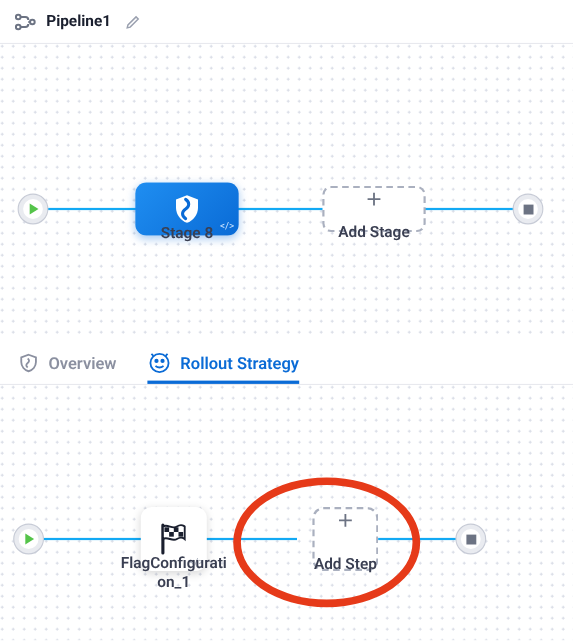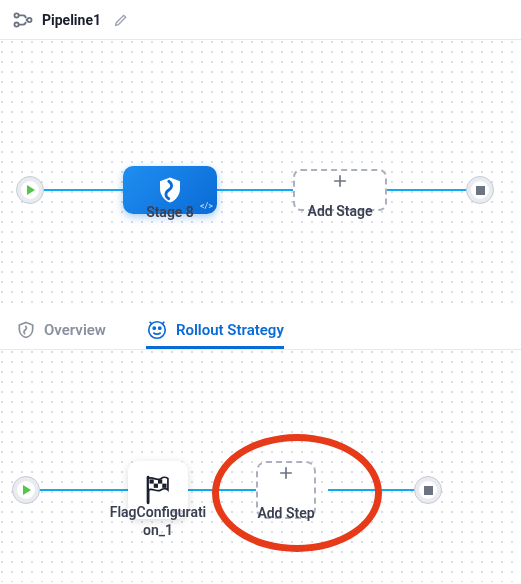--- a/index.html
+++ b/index.html
@@ -114,21 +114,21 @@
     font-size: 24px; color:#6c7383;
     background:#fff;
     cursor:pointer;
   }
   .add-node.small {
     width: 60px; height: 58px;
     border-radius: 10px;
   }
   .tabs {
     display:flex;
-    gap: 40px;
+    gap: 28px;
     padding: 0 16px;
     height: 40px;
     align-items: center;
     border-bottom: 1px solid #e8e9ee;
     font-size: 15px;
     font-weight: 600;
     color: #8b90a0;
   }
   .tab {
     display:flex; align-items:center; gap:8px;
@@ -273,21 +273,21 @@
         <path d="M5 4 C8 2 11 6 14 4 C17 2 19 4 19 4 V12 C19 12 17 10 14 12 C11 14 8 10 5 12 Z" fill="#fff" stroke="#1a1f2e" stroke-width="1.2"></path>
         <rect x="6" y="4.5" width="3" height="3" fill="#1a1f2e"></rect>
         <rect x="12" y="4.5" width="3" height="3" fill="#1a1f2e"></rect>
         <rect x="9" y="7.5" width="3" height="3" fill="#1a1f2e"></rect>
         <rect x="15" y="7.5" width="3" height="3" fill="#1a1f2e"></rect>
       </svg>
       <span class="corner">&lt;/&gt;</span>
       <div class="stage-label step-text" style="top:42px;">FlagConfiguration_1</div>
     </div>
 
-    <div class="add-node small" style="left:286px;">
+    <div class="add-node small" style="left:314px;">
       <svg width="20" height="20" viewBox="0 0 24 24" stroke="#6c7383" stroke-width="2">
           <path d="M12 5 V19 M5 12 H19"></path>
         </svg>
       <div class="stage-label" style="top:42px;">Add Step</div>
     </div>
 
     <div class="term-outer" style="position:absolute;top:50%;left:428px;transform:translate(-50%,-50%);">
       <div class="term-inner">
           <div class="stop-glyph"></div>
         </div>

